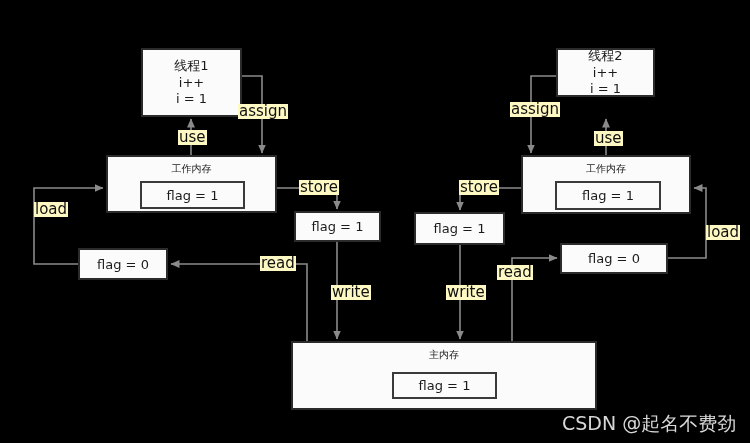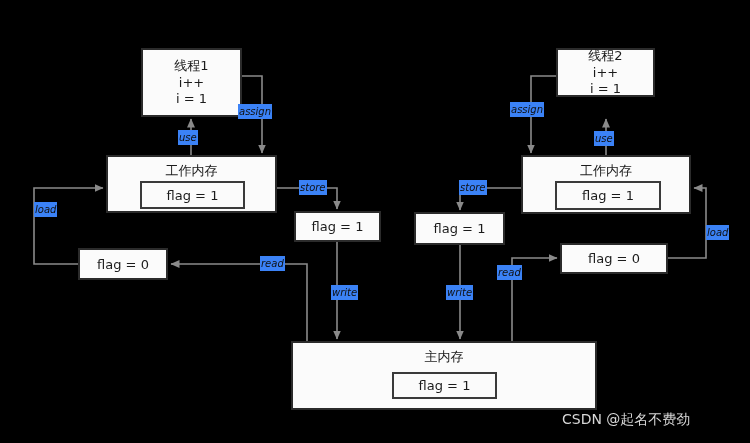--- a/index.html
+++ b/index.html
@@ -34,21 +34,21 @@
     text-align: center;
     line-height: 1.25;
   }
   .box .line { display: block; }
   .thread-box { font-size: 13px; }
   .thread-box .title { margin-bottom: 1px; }
   .mem-box {
     justify-content: flex-start;
     padding-top: 6px;
   }
-  .mem-title { font-size: 13px; }
+  .mem-title { font-size: 10px; }
   .inner-box {
     position: absolute;
     background: #fbfbfb;
     border: 2px solid #3a3a3a;
     box-sizing: border-box;
     display: flex;
     align-items: center;
     justify-content: center;
     font-size: 13px;
     color: #1b1b1b;
@@ -59,32 +59,31 @@
     border: 2px solid #2b2b2b;
     box-sizing: border-box;
     display: flex;
     align-items: center;
     justify-content: center;
     font-size: 13px;
     color: #1b1b1b;
   }
   .edge-label {
     position: absolute;
-    background: #3b82f6;
+    background: #fef9c3;
     color: #101010;
-    font-size: 10px;
+    font-size: 15px;
     line-height: 15px;
     padding: 0 1px;
     white-space: nowrap;
-    font-style: italic;
   }
   .watermark {
     position: absolute;
     color: #d8d8d8;
-    font-size: 14px;
+    font-size: 19px;
     white-space: nowrap;
   }
 </style>
 </head>
 <body>
 
 <div id="canvas">
 
   <svg class="wires" viewBox="0 0 750 443">
     <defs>

